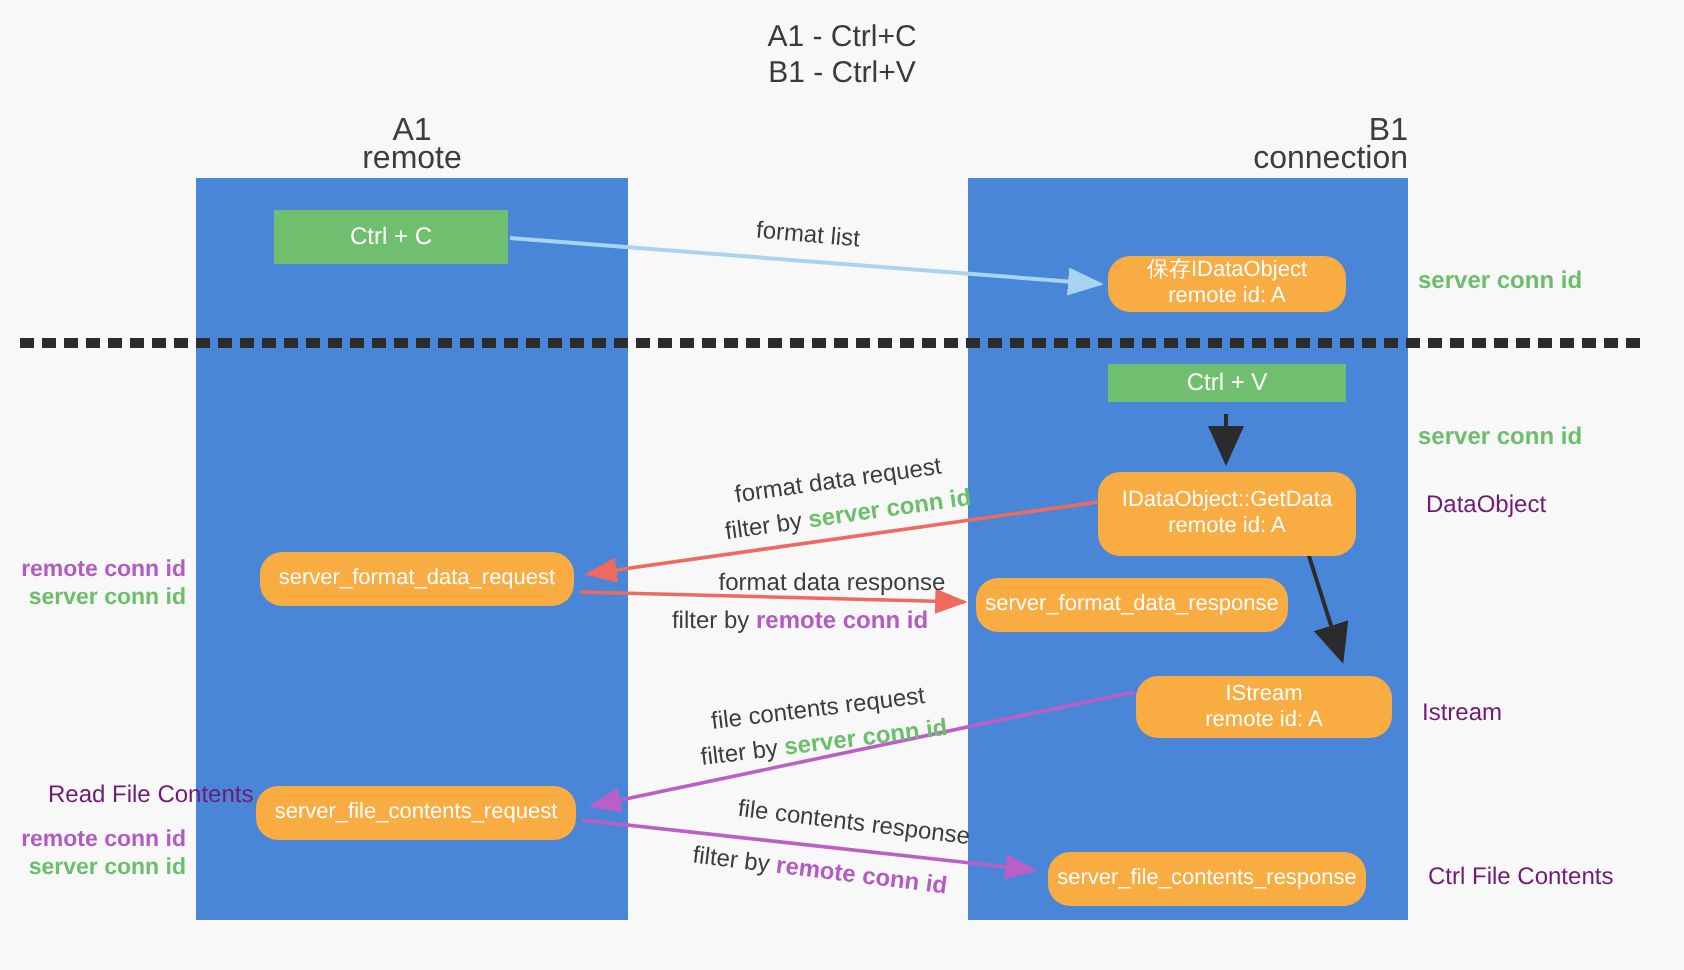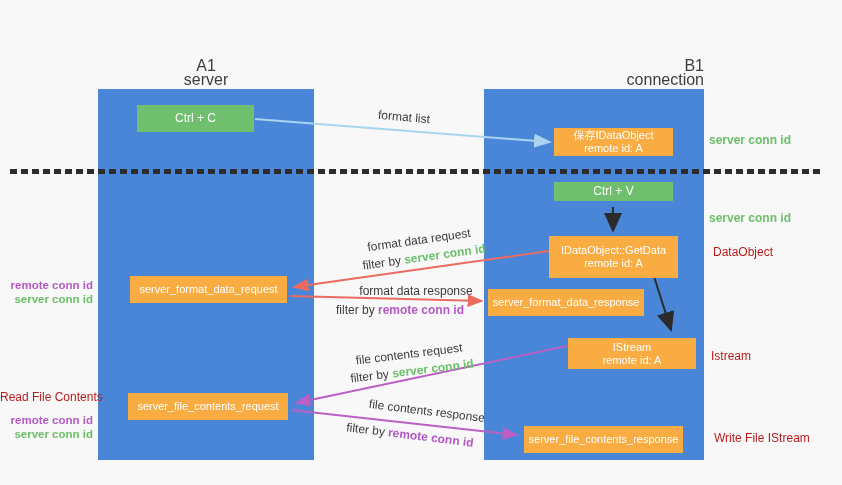--- a/index.html
+++ b/index.html
@@ -27,56 +27,60 @@
     text-align:center;
     font-size:16px;line-height:14px;color:#3d3d3d;
   }
   .node{
     display:flex;flex-direction:column;align-items:center;justify-content:center;
     color:#ffffff;text-align:right;
     font-size:11px;line-height:13px;
     white-space:nowrap;
   }
   .node.green{background:#6fbf6e;font-size:12px;}
-  .node.orange{background:#f8ac42;}
+  .node.orange{background:#f8ac42;border-radius:11px;}
   .node.wide{font-size:11px;}
   .dotted-line{
     left:10px;top:169px;width:814px;height:5px;
     background:repeating-linear-gradient(to right,#2c2c2c 0 7px,transparent 7px 11px);
   }
   .edge-label{
     white-space:nowrap;
     font-size:12px;color:#3c3c3c;
     transform:translate(-50%,-50%);
   }
   .edge-label .green{color:#6bbf6a;font-weight:bold;}
   .edge-label .purple{color:#b35ac4;font-weight:bold;}
   .side-label{
     white-space:nowrap;
-    font-size:12px;color:#b91c1c;
-  }
-  .side-label.right-align{text-align:center;}
+    font-size:12px;color:#701a75;
+  }
+  .side-label.right-align{text-align:center;padding-left:24px;}
   .conn-ids{
     font-size:11.5px;font-weight:bold;line-height:14px;
     text-align:right;white-space:nowrap;
   }
   .conn-ids .purple{color:#b35ac4;}
   .conn-ids .green{color:#6bbf6a;}
   .green-bold{color:#6bbf6a;font-weight:bold;font-size:12px;white-space:nowrap;}
   svg.arrows{left:0;top:0;pointer-events:none;}
 </style>
 </head>
 <body>
 
 <div class="canvas">
 
+  <div class="abs title">
+    <div>A1 - Ctrl+C</div>
+    <div>B1 - Ctrl+V</div>
+  </div>
 
   <div class="abs lane-header" style="left:98px;top:59px;width:216px;">
     <div>A1</div>
-    <div>server</div>
+    <div>remote</div>
   </div>
   <div class="abs lane-header" style="left:484px;top:59px;width:220px;text-align:right;">
     <div>B1</div>
     <div>connection</div>
   </div>
 
   <div class="abs lane" style="left:98px;top:89px;width:216px;height:371px;"></div>
   <div class="abs lane" style="left:484px;top:89px;width:220px;height:371px;"></div>
 
   <div class="abs dotted-line"></div>
@@ -196,16 +200,16 @@
   <div class="abs green-bold" style="left:709px;top:211px;">
     <span>server conn id</span>
   </div>
   <div class="abs side-label" style="left:713px;top:245px;">
     <span>DataObject</span>
   </div>
   <div class="abs side-label" style="left:711px;top:349px;">
     <span>Istream</span>
   </div>
   <div class="abs side-label" style="left:714px;top:431px;">
-    <span>Write File IStream</span>
+    <span>Ctrl File Contents</span>
   </div>
 
 </div>
 
 </body></html>

